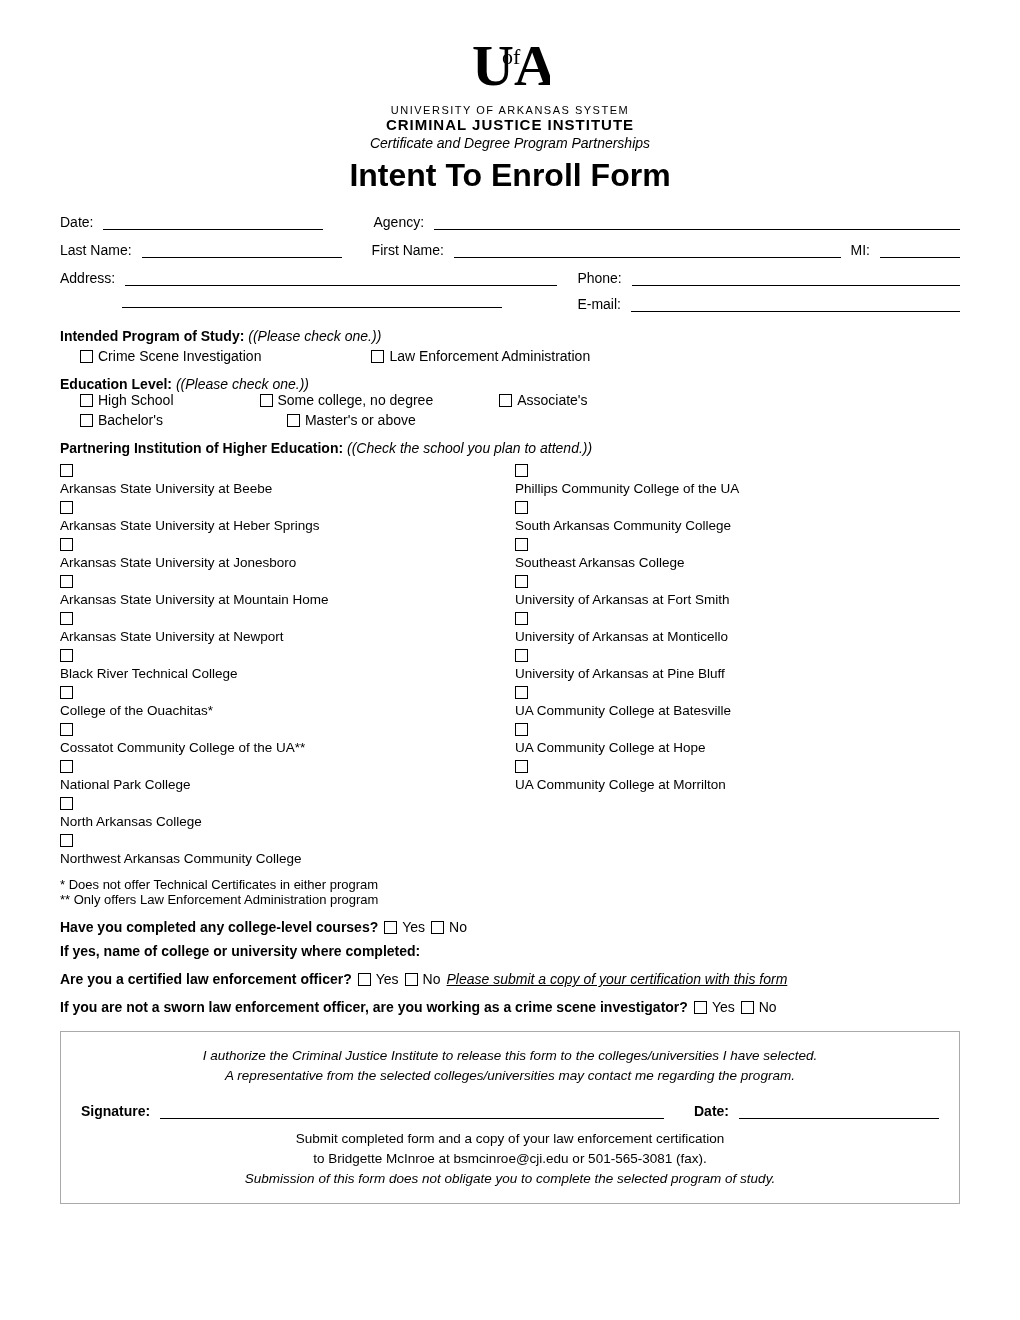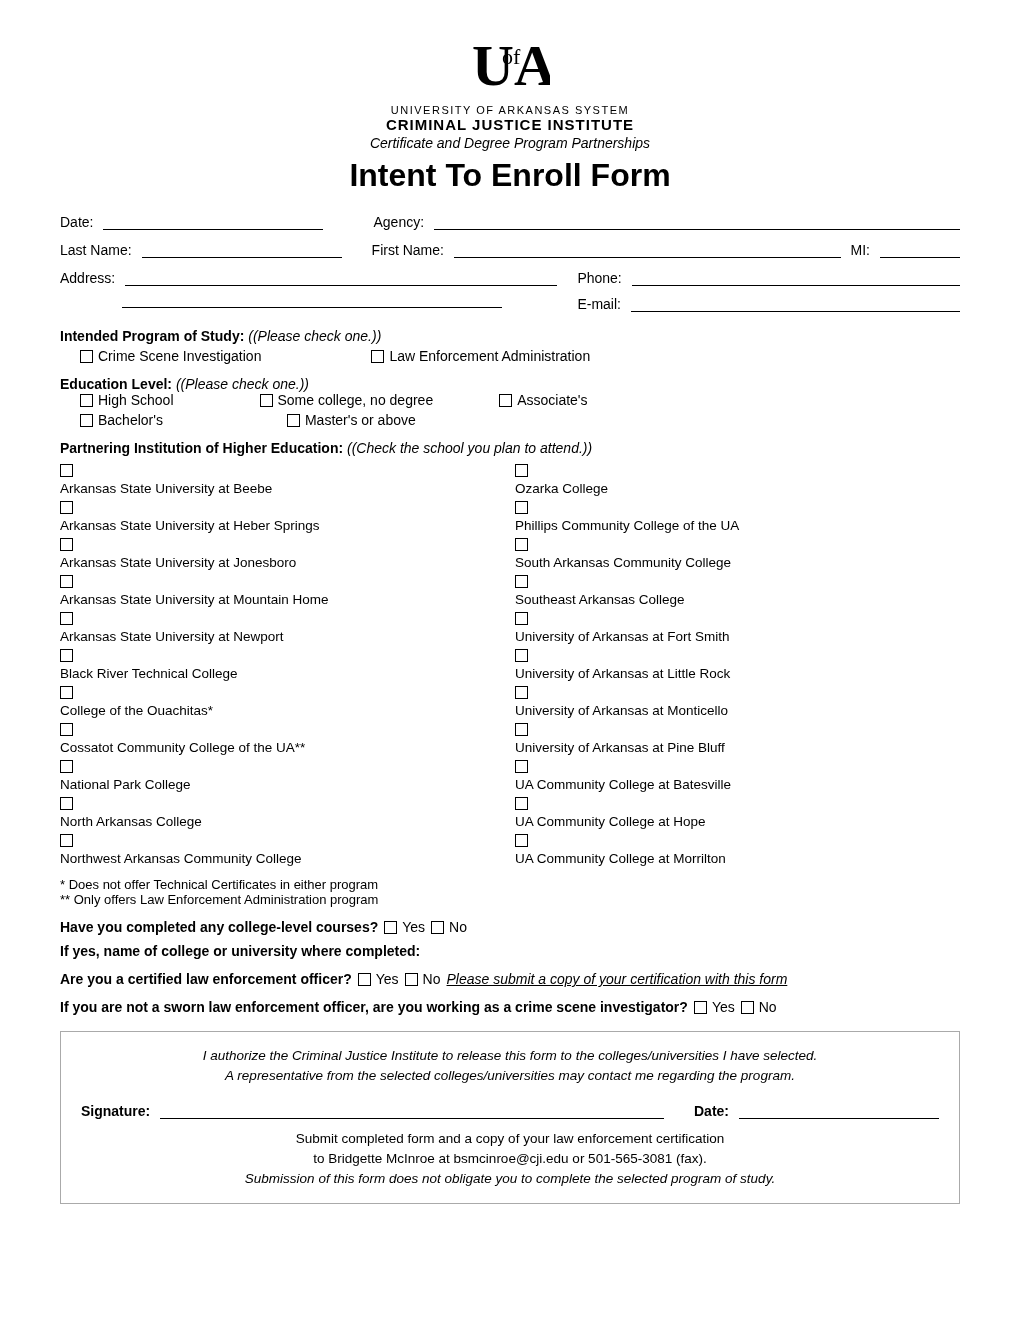--- a/index.html
+++ b/index.html
@@ -347,41 +347,33 @@
         <span>North Arkansas College</span>
       </div>
       <div class="inst-item">
         <span class="checkbox-box"></span>
         <span>Northwest Arkansas Community College</span>
       </div>
     </div>
     <div class="col-right">
       <div class="inst-item">
         <span class="checkbox-box"></span>
-        <span>Ozarka College</span>
-      </div>
-      <div class="inst-item">
-        <span class="checkbox-box"></span>
         <span>Phillips Community College of the UA</span>
       </div>
       <div class="inst-item">
         <span class="checkbox-box"></span>
         <span>South Arkansas Community College</span>
       </div>
       <div class="inst-item">
         <span class="checkbox-box"></span>
         <span>Southeast Arkansas College</span>
       </div>
       <div class="inst-item">
         <span class="checkbox-box"></span>
         <span>University of Arkansas at Fort Smith</span>
-      </div>
-      <div class="inst-item">
-        <span class="checkbox-box"></span>
-        <span>University of Arkansas at Little Rock</span>
       </div>
       <div class="inst-item">
         <span class="checkbox-box"></span>
         <span>University of Arkansas at Monticello</span>
       </div>
       <div class="inst-item">
         <span class="checkbox-box"></span>
         <span>University of Arkansas at Pine Bluff</span>
       </div>
       <div class="inst-item">

